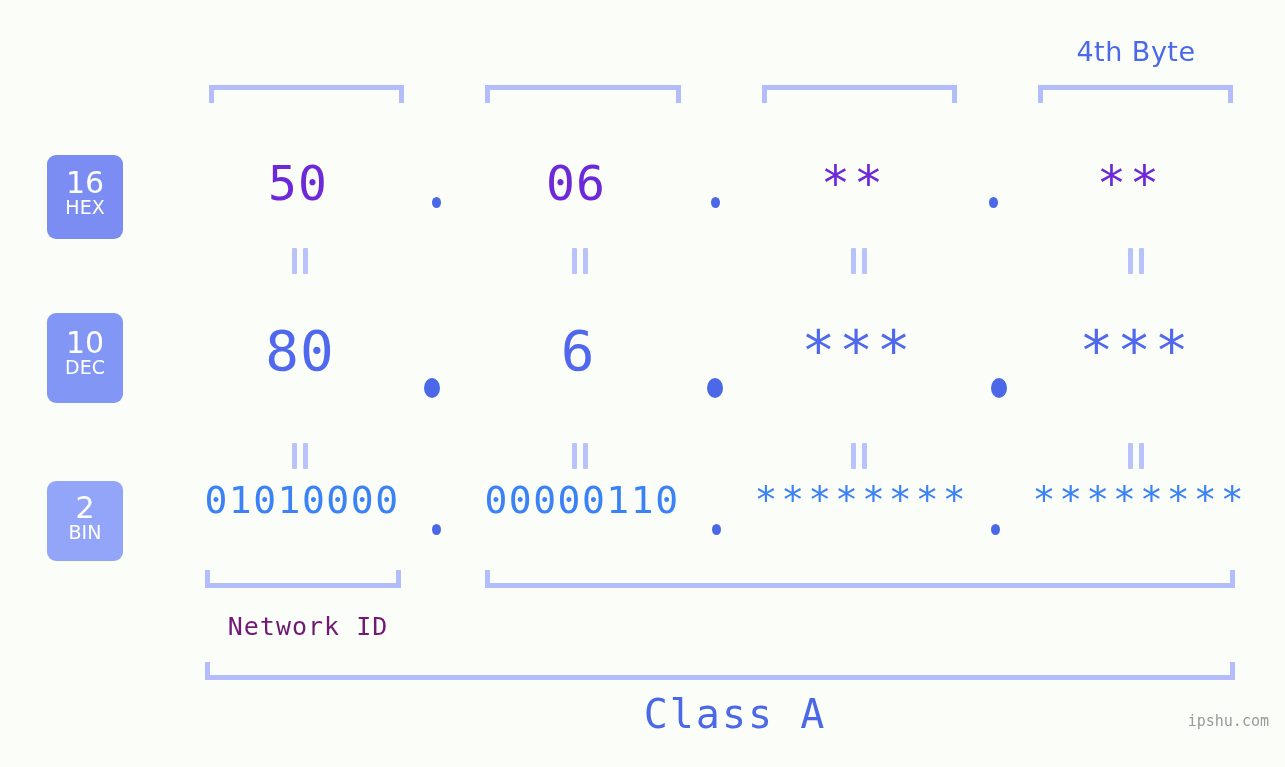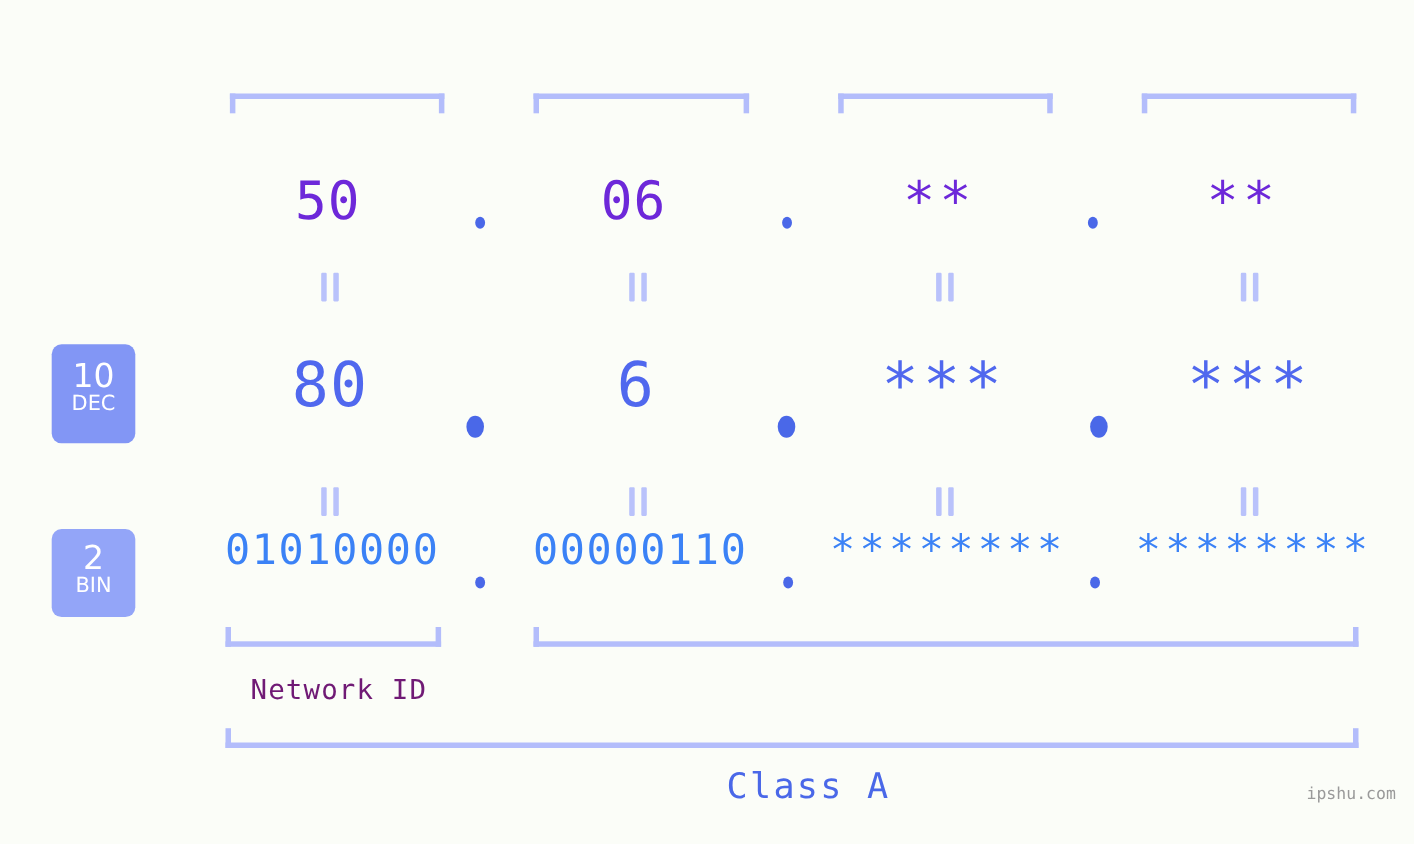--- a/index.html
+++ b/index.html
@@ -160,47 +160,52 @@
     white-space: nowrap;
   }
 
   .class-label {
     position: absolute;
     top: 694px;
     height: 40px;
     line-height: 40px;
     text-align: center;
     font-family: "DejaVu Sans Mono", monospace;
-    font-size: 32px;
+    font-size: 40px;
     color: #4a68e8;
     letter-spacing: 2px;
     white-space: nowrap;
   }
 
   .watermark {
     position: absolute;
     right: 16px;
     top: 712px;
     font-family: "DejaVu Sans Mono", monospace;
     font-size: 15px;
     color: #9a9a9a;
     letter-spacing: 0px;
   }
 </style>
 </head>
 <body>
 
 <div class="stage">
 
+  <div class="byte-label" style="left:1026px; width:220px;">4th Byte</div>
 
   <div class="bracket bracket-down" style="left:209px; top:85px; width:195px;"></div>
   <div class="bracket bracket-down" style="left:485px; top:85px; width:196px;"></div>
   <div class="bracket bracket-down" style="left:762px; top:85px; width:195px;"></div>
   <div class="bracket bracket-down" style="left:1038px; top:85px; width:195px;"></div>
 
+  <div class="badge badge-hex">
+    <span class="badge-num">16</span>
+    <span class="badge-name">HEX</span>
+  </div>
   <div class="badge badge-dec">
     <span class="badge-num">10</span>
     <span class="badge-name">DEC</span>
   </div>
   <div class="badge badge-bin">
     <span class="badge-num">2</span>
     <span class="badge-name">BIN</span>
   </div>
 
   <div class="row-hex">

